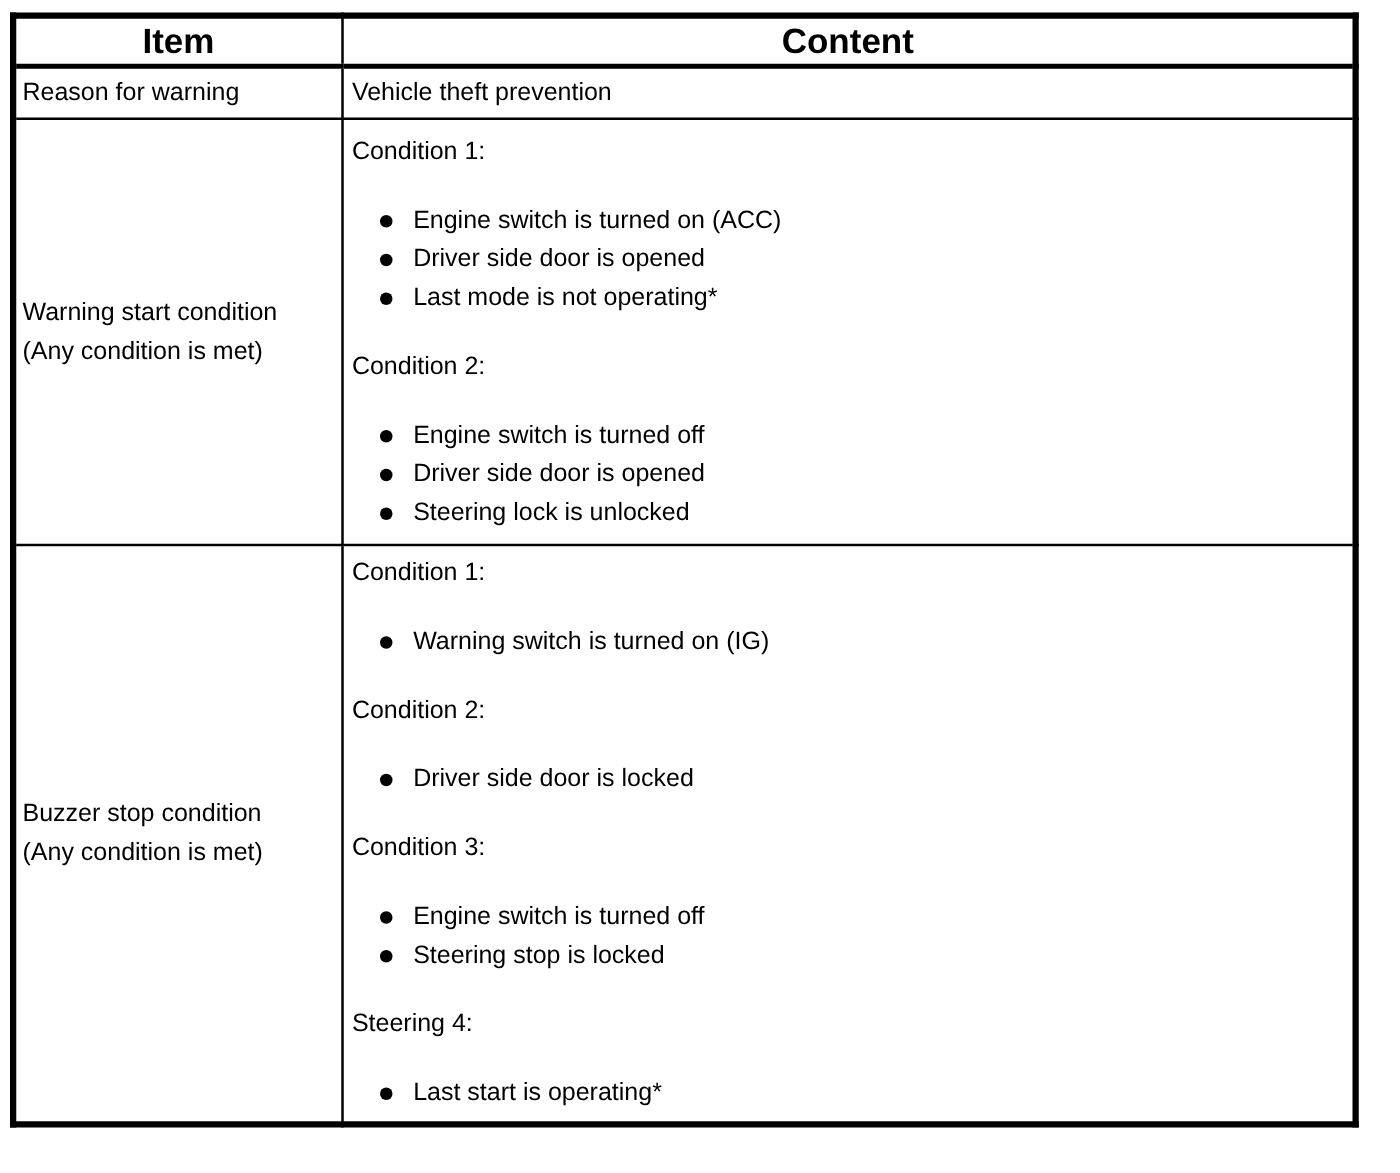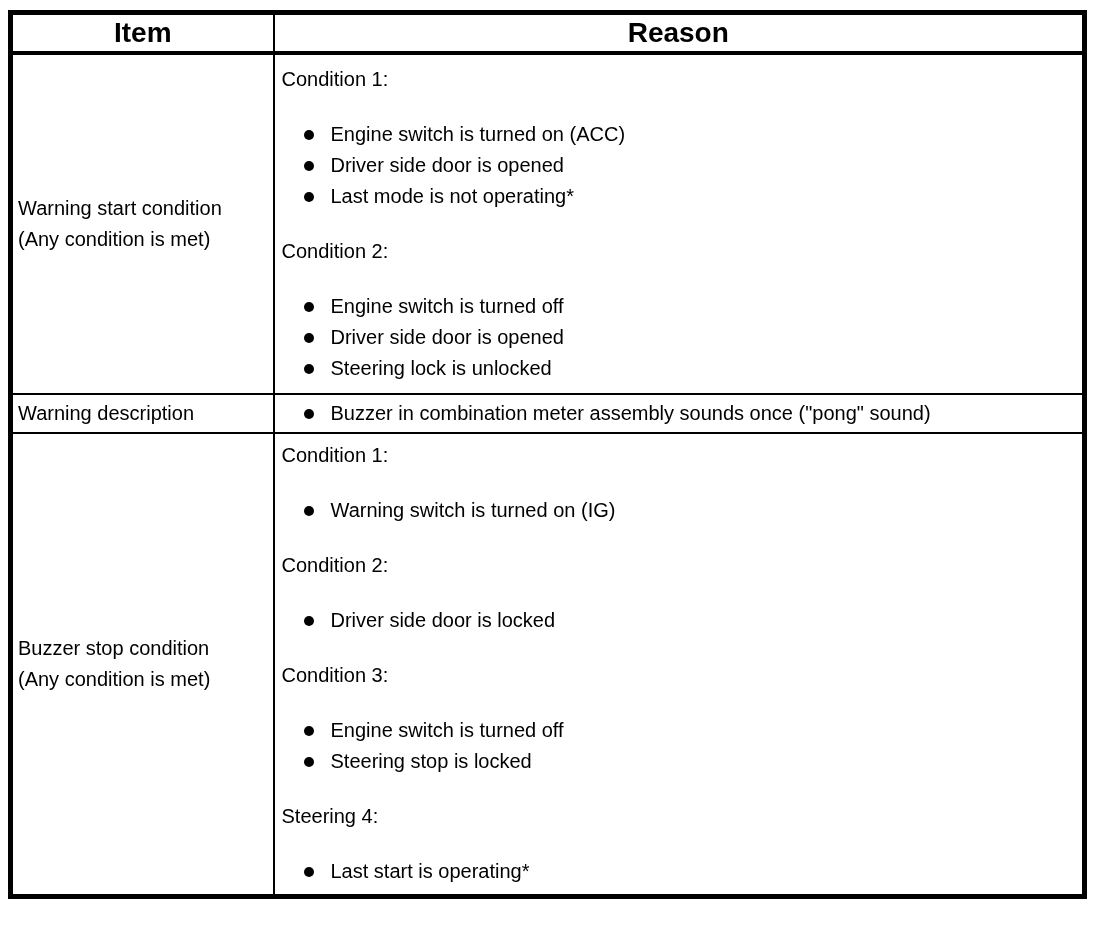--- a/index.html
+++ b/index.html
@@ -72,24 +72,32 @@
 
 <div class="page">
   <table class="spec-table">
     <colgroup>
       <col class="col-item">
       <col class="col-content">
     </colgroup>
     <thead>
       <tr>
         <th>Item</th>
-        <th>Reason</th>
+        <th>Content</th>
       </tr>
     </thead>
     <tbody id="table-body">
+        <tr class="row row-0">
+          <td class="item-cell">
+            <div class="item-line">Reason for warning</div>
+          </td>
+          <td class="content-cell">
+            <div class="plain-text">Vehicle theft prevention</div>
+          </td>
+        </tr>
         <tr class="row row-1">
           <td class="item-cell">
             <div class="item-line">Warning start condition</div>
             <div class="item-line">(Any condition is met)</div>
           </td>
           <td class="content-cell">
             <div class="cond-heading">Condition 1:</div>
             <ul class="bullet-list">
               <li>
                 <span class="bullet-dot"></span>
@@ -110,33 +118,20 @@
                 <span class="bullet-dot"></span>
                 <span class="bullet-text">Engine switch is turned off</span>
               </li>
               <li>
                 <span class="bullet-dot"></span>
                 <span class="bullet-text">Driver side door is opened</span>
               </li>
               <li>
                 <span class="bullet-dot"></span>
                 <span class="bullet-text">Steering lock is unlocked</span>
-              </li>
-            </ul>
-          </td>
-        </tr>
-        <tr class="row row-2">
-          <td class="item-cell">
-            <div class="item-line">Warning description</div>
-          </td>
-          <td class="content-cell">
-            <ul class="bullet-list">
-              <li>
-                <span class="bullet-dot"></span>
-                <span class="bullet-text">Buzzer in combination meter assembly sounds once ("pong" sound)</span>
               </li>
             </ul>
           </td>
         </tr>
         <tr class="row row-3">
           <td class="item-cell">
             <div class="item-line">Buzzer stop condition</div>
             <div class="item-line">(Any condition is met)</div>
           </td>
           <td class="content-cell">

